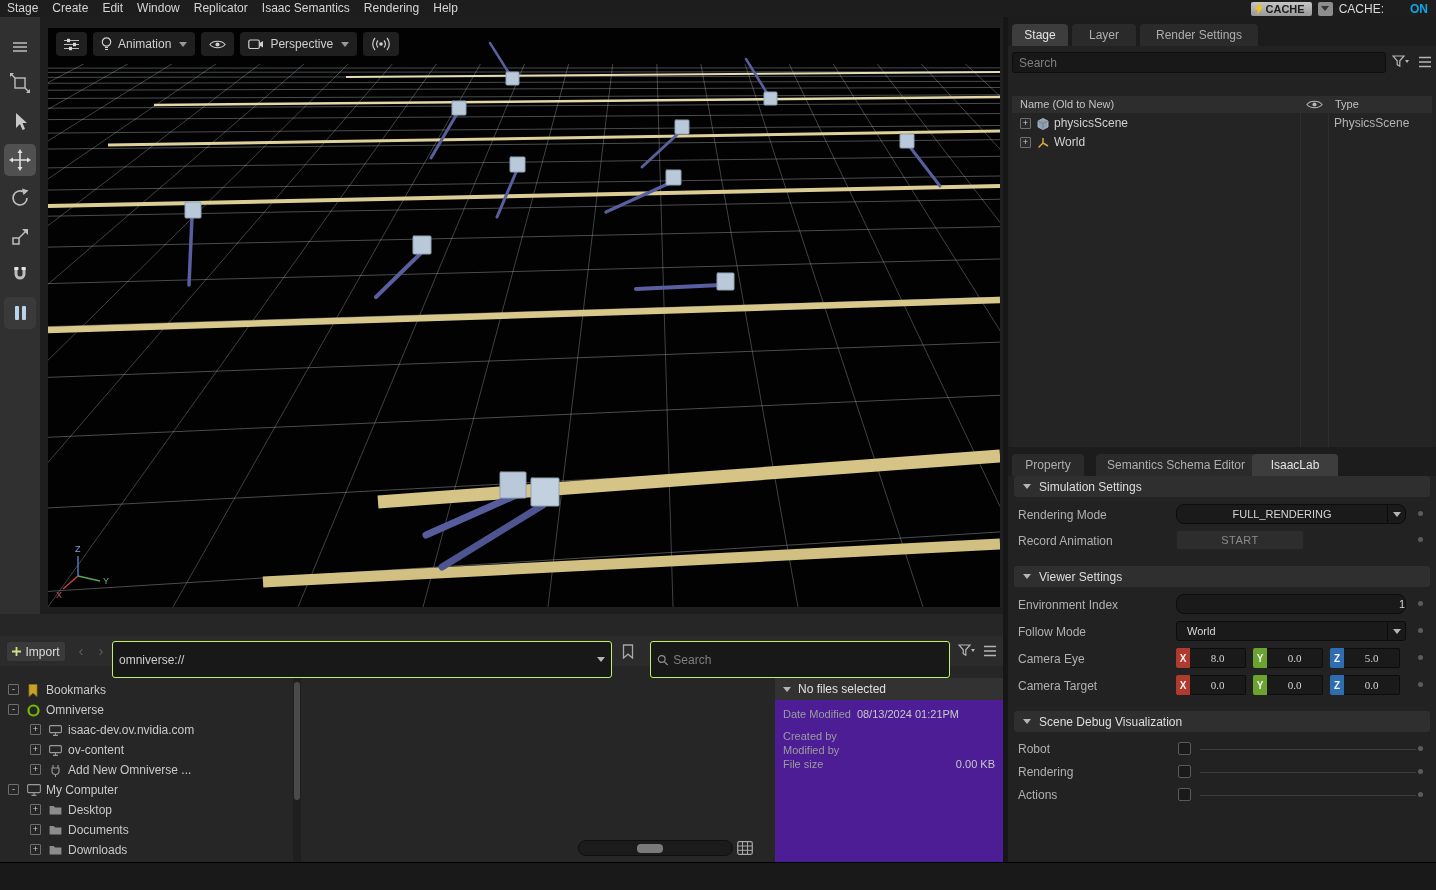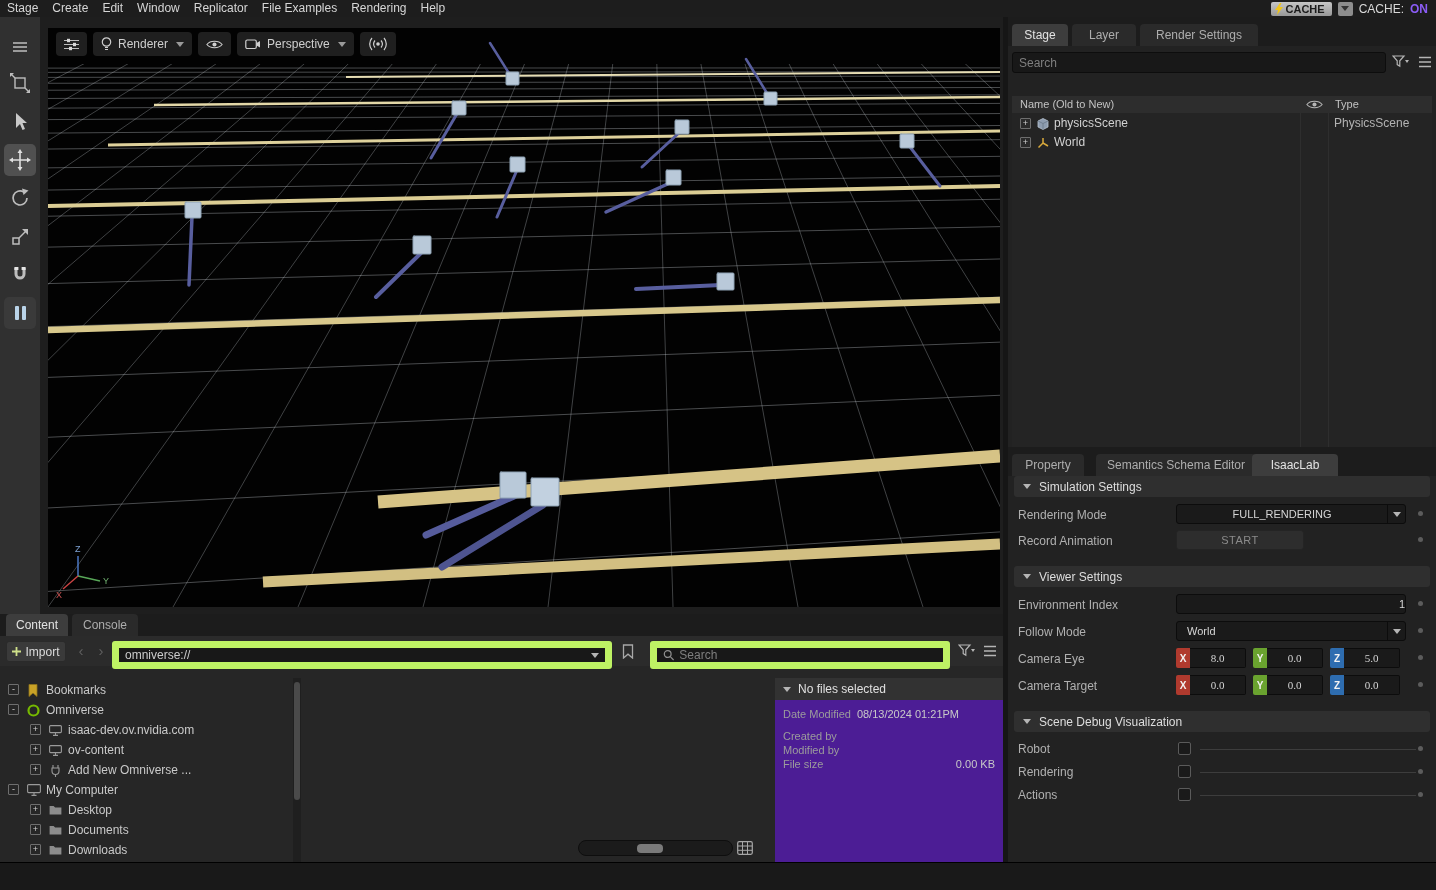--- a/index.html
+++ b/index.html
@@ -9,21 +9,21 @@
   .abs { position:absolute; }
 
   
   .menubar { left:0; top:0; width:1436px; height:17px; background:#1d1d1d; display:flex; align-items:center; }
   .menu-item { padding:0 7px; color:#d6d6d6; font-size:12px; line-height:17px; cursor:default; }
   .menu-right { margin-left:auto; display:flex; align-items:center; gap:6px; padding-right:8px; }
   .live-pill { display:flex; align-items:center; gap:3px; height:14px; padding:0 7px 0 4px;
                background:linear-gradient(#c6c6c6,#989898); border-radius:2px; color:#1c1c1c; font-weight:bold; font-size:11px; }
   .live-caret { width:15px; height:14px; background:#8d8d8d; border-radius:2px; display:flex; align-items:center; justify-content:center; }
   .cache-label { color:#d9d9d9; font-size:12px; }
-  .cache-on { color:#8b5cf6; font-weight:bold; font-size:12px; }
+  .cache-on { color:#0ea5e9; font-weight:bold; font-size:12px;margin-left:20px; }
 
   
   .ltoolbar { left:0; top:17px; width:40px; height:597px; background:#303030; }
   .lt-btn { position:absolute; left:4px; width:32px; height:32px; display:flex; align-items:center; justify-content:center; border-radius:5px; }
   .lt-btn.sel { background:#505050; }
   .lt-btn.dark { background:#3a3a3a; }
 
   
   .viewport { left:48px; top:28px; width:952px; height:579px; background:#000; overflow:hidden; }
   .vp-toolbar { position:absolute; left:8px; top:4px; height:24px; display:flex; gap:6px; z-index:3; }
@@ -43,40 +43,40 @@
   .srow { position:absolute; left:0; width:420px; height:19px; line-height:19px; color:#d2d2d2; font-size:12px; }
   .expbox { position:absolute; width:11px; height:11px; top:4px; background:#2a2a2a; border:1px solid #6e6e6e; border-radius:1px;
             font-size:9px; line-height:9px; text-align:center; color:#cfcfcf; }
   .colline { position:absolute; top:0; width:1px; height:348px; background:#2e2e2e; }
 
   .sec-head { position:absolute; left:6px; width:416px; height:21px; background:#2f2f2f; border-radius:3px;
               display:flex; align-items:center; gap:8px; padding:0 9px; color:#dedede; font-size:12px; }
   .tri-down { width:0; height:0; border-left:4px solid transparent; border-right:4px solid transparent; border-top:5px solid #b5b5b5; }
   .prop-label { position:absolute; left:10px; color:#b0b0b0; font-size:12px; line-height:20px; }
   .ctl { position:absolute; height:20px; background:#1a1a1a; border:1px solid #0c0c0c; border-radius:3px; color:#d5d5d5; font-size:11px; display:flex; align-items:center; }
-  .ctl.center { justify-content:flex-end; }
+  .ctl.center { justify-content:flex-end;border-radius:8px; }
   .dd-caret-zone { margin-left:auto; width:18px; height:100%; border-left:1px solid #0c0c0c; display:flex; align-items:center; justify-content:center; }
   .start-btn { position:absolute; width:128px; height:20px; background:#2d2d2d; border:1px solid #242424; border-radius:3px;
                color:#8b8b8b; font-size:11px; letter-spacing:.5px; display:flex; align-items:center; justify-content:center; }
   .vtag { width:14px; height:20px; display:flex; align-items:center; justify-content:center; font-size:10px; font-weight:bold; color:#f2f2f2; border-radius:2px 0 0 2px; }
   .vval { width:56px; height:20px; background:#1a1a1a; border:1px solid #0c0c0c; border-left:none; display:flex; align-items:center; justify-content:center; color:#d5d5d5; font-size:11px; border-radius:0 2px 2px 0;font-family:Liberation Serif, serif; }
   .vec3 { position:absolute; display:flex; gap:0; }
   .vec3 .grp { display:flex; margin-right:7px; }
   .dot { position:absolute; width:5px; height:5px; border-radius:50%; background:#5c5c5c; }
   .cbox { position:absolute; width:13px; height:13px; background:#1a1a1a; border:1px solid #5a5a5a; border-radius:2px; }
   .hline { position:absolute; height:1px; background:#3d3d3d; }
 
   
   .cpanel { left:0; top:614px; width:1003px; height:248px; background:#262626; }
   .c-tabbar { position:absolute; left:0; top:0; width:1003px; height:22px; background:#1c1c1c; }
   .c-toolbar { position:absolute; left:0; top:22px; width:1003px; height:30px; background:#2b2b2b; }
   .import-btn { position:absolute; left:6px; top:5px; width:60px; height:21px; background:#3a3a3a; border:1px solid #2a2a2a; border-radius:3px;
                 display:flex; align-items:center; justify-content:center; gap:4px; color:#dcdcdc; font-size:12px; }
   .nav-arrow { position:absolute; top:4px; width:18px; height:22px; color:#5f5f5f; font-size:15px; text-align:center; line-height:22px; }
-  .bar-input { position:absolute; top:5px; height:28px; background:#181818; border:7px solid #bef264; border-radius:3px; display:flex; align-items:center; padding:0 6px; color:#cccccc; }
+  .bar-input { position:absolute; top:5px; height:37px; background:#181818; border:1px solid #bef264; border-radius:3px; display:flex; align-items:center; padding:0 6px; color:#cccccc; }
   .bar-input input { background:transparent; border:none; outline:none; color:#cccccc; font-family:"Liberation Sans",sans-serif; font-size:12px; width:100%; }
   .bar-input input::placeholder { color:#7f7f7f; }
   .trow { position:absolute; left:0; width:292px; height:20px; line-height:20px; color:#c9c9c9; font-size:12px; }
   .texp { position:absolute; top:4px; width:11px; height:11px; background:#262626; border:1px solid #6e6e6e; border-radius:1px;
           font-size:9px; line-height:9px; text-align:center; color:#cfcfcf; }
   .tlabel { position:absolute; top:0; }
   .details { position:absolute; left:775px; top:64px; width:228px; height:184px; background:#4c1d95; }
   .details-head { position:absolute; left:0; top:0; width:228px; height:22px; background:#323232; display:flex; align-items:center; gap:7px; padding:0 8px; color:#e0e0e0; font-size:12px; }
   .dfield { position:absolute; left:8px; width:212px; display:flex; gap:6px; font-size:11px; color:#9c9c9c; }
   .dfield .val { color:#c8c8c8; }
@@ -93,21 +93,21 @@
 <body>
 
 <div class="app">
 
   <div class="abs menubar">
     <span class="menu-item">Stage</span>
     <span class="menu-item">Create</span>
     <span class="menu-item">Edit</span>
     <span class="menu-item">Window</span>
     <span class="menu-item">Replicator</span>
-    <span class="menu-item">File Examples</span>
+    <span class="menu-item">Isaac Semantics</span>
     <span class="menu-item">Rendering</span>
     <span class="menu-item">Help</span>
     <span class="menu-right">
       <span class="live-pill">
         <svg width="8" height="12" viewBox="0 0 8 12">
             <polygon points="5,0 0,7 3,7 2,12 8,4 4.6,4 6.5,0" fill="#f0c419"></polygon>
           </svg>
         <span>CACHE</span>
       </span>
       <span class="live-caret">
@@ -316,21 +316,21 @@
           <rect x="3" y="0.8" width="3" height="3.4" fill="#d7d7d7"></rect>
             <rect x="9" y="4.8" width="3" height="3.4" fill="#d7d7d7"></rect>
             <rect x="5" y="8.8" width="3" height="3.4" fill="#d7d7d7"></rect>
         </svg>
       </div>
       <div class="vp-btn">
         <svg width="11" height="15" viewBox="0 0 11 15">
           <circle cx="5.5" cy="5" r="4.2" fill="none" stroke="#cfcfcf" stroke-width="1.2"></circle>
           <path d="M4 10.5h3M4 12.5h3" stroke="#cfcfcf" stroke-width="1.2"></path>
         </svg>
-        <span>Renderer</span>
+        <span>Animation</span>
         <span class="vp-caret"></span>
       </div>
       <div class="vp-btn">
         <svg width="17" height="11" viewBox="0 0 20 12">
           <path d="M1 6 C5 1 15 1 19 6 C15 11 5 11 1 6 Z" fill="none" stroke="#cfcfcf" stroke-width="1.2"></path>
             <circle cx="10" cy="6" r="2.4" fill="#cfcfcf"></circle>
         </svg>
       </div>
       <div class="vp-btn">
         <svg width="16" height="12" viewBox="0 0 16 12">
@@ -506,28 +506,20 @@
     <span class="hline" style="left:192px;top:755px;width:216px"></span>
     <span class="dot" style="left:410px;top:752px"></span>
 
     <span class="prop-label" style="top:768px">Actions</span>
     <span class="cbox" style="left:170px;top:771px"></span>
     <span class="hline" style="left:192px;top:778px;width:216px"></span>
     <span class="dot" style="left:410px;top:775px"></span>
   </div>
 
   <div class="abs cpanel">
-    <div class="c-tabbar">
-      <div class="tab sel" style="left:6px;width:62px">
-          <span>Content</span>
-        </div>
-      <div class="tab" style="left:72px;width:66px">
-          <span>Console</span>
-        </div>
-    </div>
 
     <div class="c-toolbar">
       <div class="import-btn">
         <svg width="9" height="9" viewBox="0 0 9 9">
             <path d="M4.5 0v9M0 4.5h9" stroke="#cfe08a" stroke-width="1.8"></path>
           </svg>
         <span>Import</span>
       </div>
       <span class="nav-arrow" style="left:72px">‹</span>
       <span class="nav-arrow" style="left:92px">›</span>

